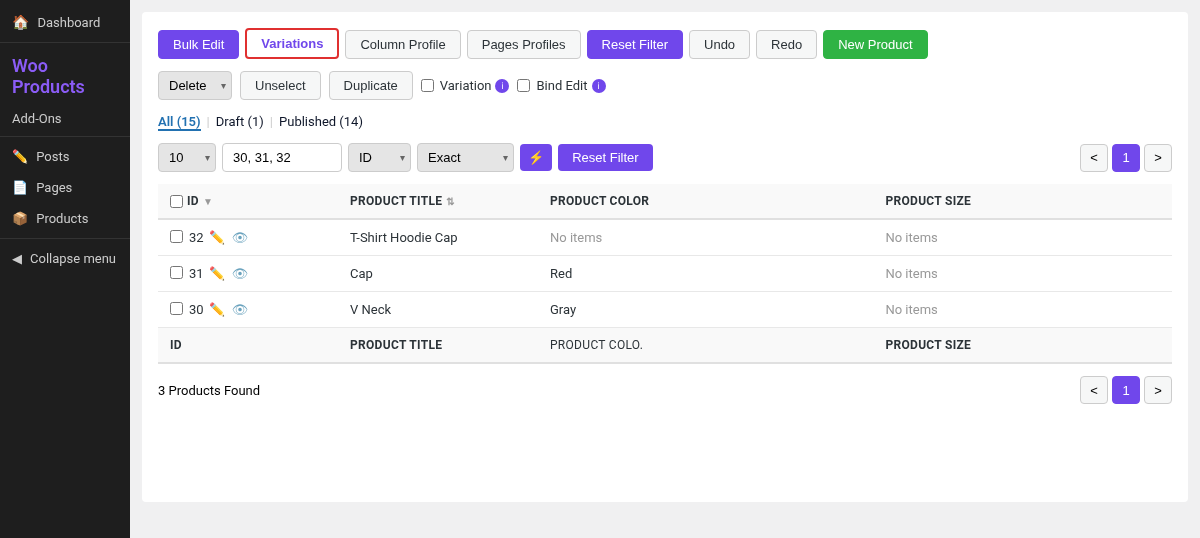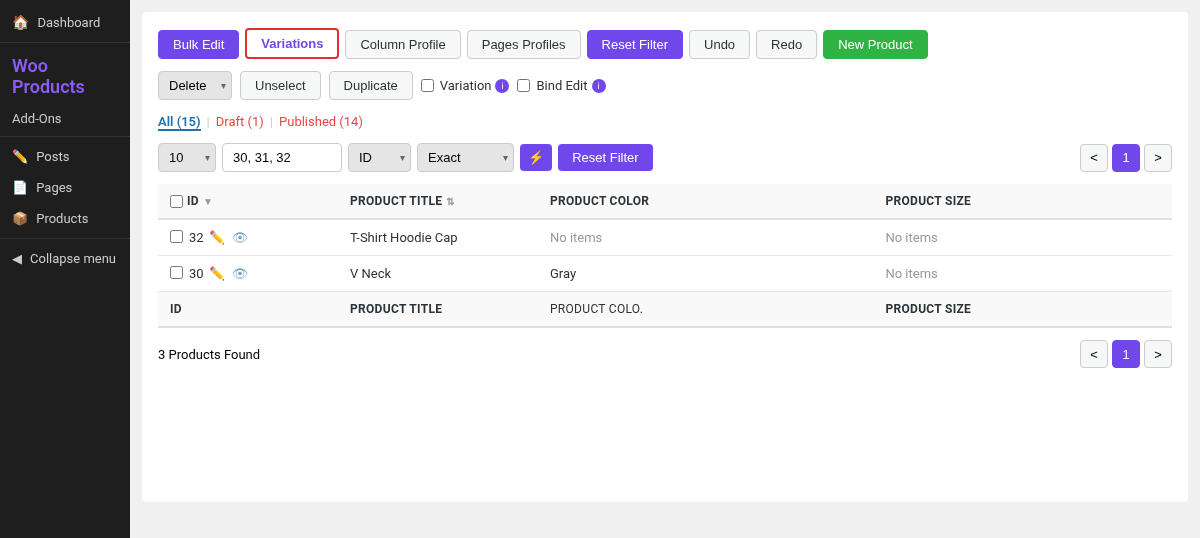--- a/index.html
+++ b/index.html
@@ -33,21 +33,21 @@
     .filter-row { display: flex; align-items: center; gap: 8px; margin-bottom: 14px; }
     .select-wrap { position: relative; display: inline-flex; align-items: center; }
     .select-wrap select { appearance: none; padding: 6px 24px 6px 10px; border: 1px solid #ccc; border-radius: 4px; background: #e5e5e5; font-size: 13px; cursor: pointer; }
     .select-arrow { position: absolute; right: 6px; pointer-events: none; font-size: 10px; color: #666; }
     .checkbox-row { display: flex; align-items: center; gap: 6px; }
     .checkbox-label { display: flex; align-items: center; gap: 4px; font-size: 13px; color: #2c3338; }
     .info-icon { display: inline-flex; align-items: center; justify-content: center; width: 14px; height: 14px; border-radius: 50%; background: #7047eb; color: #fff; font-size: 9px; cursor: pointer; }
 
     
     .tabs { display: flex; gap: 6px; margin-bottom: 12px; }
-    .tab { font-size: 13px; color: #ef4444; cursor: pointer; text-decoration: none; }
+    .tab { font-size: 13px; color: #0f172a; cursor: pointer; text-decoration: none; }
     .tab.active { color: #2271b1; font-weight: 600; border-bottom: 2px solid #2271b1; }
     .tab-sep { color: #ccc; }
 
     
     .filter-controls { display: flex; align-items: center; gap: 6px; margin-bottom: 12px; justify-content: center; }
     .filter-input { padding: 6px 10px; border: 1px solid #ccc; border-radius: 4px; font-size: 13px; width: 120px; }
     .filter-btn-purple { background: #7047eb; color: #fff; border: none; padding: 6px 14px; border-radius: 4px; cursor: pointer; font-size: 13px; }
     .filter-icon-btn { background: #7047eb; color: #fff; border: none; padding: 6px 8px; border-radius: 4px; cursor: pointer; font-size: 13px; }
     .pagination-right { margin-left: auto; display: flex; align-items: center; gap: 4px; }
     .page-btn { width: 28px; height: 28px; border: 1px solid #ccc; border-radius: 4px; background: #f6f7f7; cursor: pointer; font-size: 13px; display: flex; align-items: center; justify-content: center; }
@@ -220,20 +220,33 @@
             </div>
           </td>
           <td>T-Shirt Hoodie Cap</td>
           <td><span class="no-items">No items</span></td>
           <td><span class="no-items">No items</span></td>
         </tr>
         <tr>
           <td>
             <div class="id-cell">
               <input type="checkbox" style="">
+              <span>31</span>
+              <span class="action-icon">✏️</span>
+              <span class="action-icon eye">👁</span>
+            </div>
+          </td>
+          <td>Cap</td>
+          <td>Red</td>
+          <td><span class="no-items">No items</span></td>
+        </tr>
+        <tr>
+          <td>
+            <div class="id-cell">
+              <input type="checkbox" style="">
               <span>30</span>
               <span class="action-icon">✏️</span>
               <span class="action-icon eye">👁</span>
             </div>
           </td>
           <td>V Neck</td>
           <td>Gray</td>
           <td><span class="no-items">No items</span></td>
         </tr>
         <tr style="background:#f9f9f9;">

